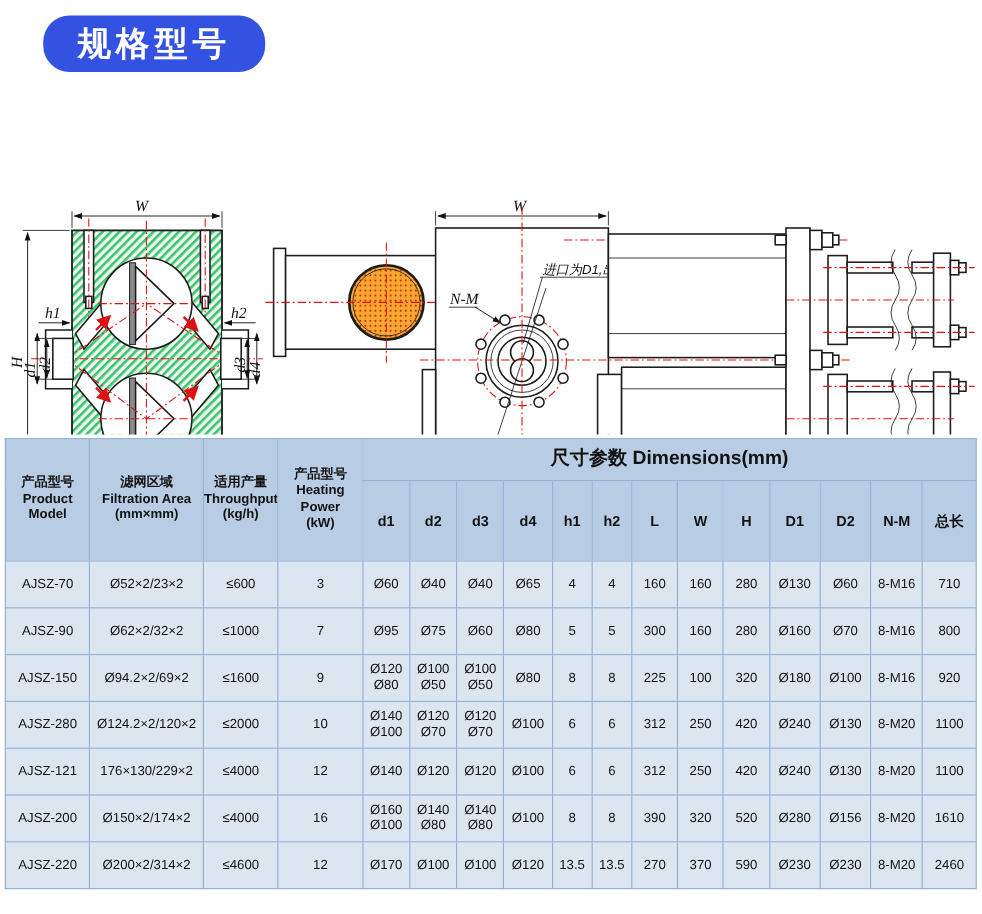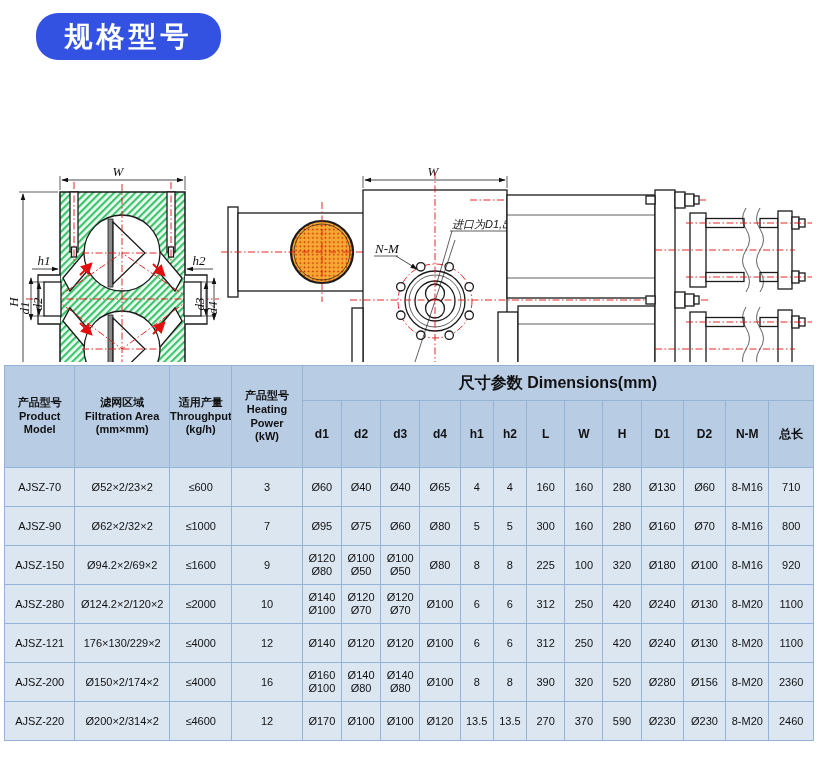--- a/index.html
+++ b/index.html
@@ -423,21 +423,21 @@
 Ø80</td>
         <td>Ø100</td>
         <td>8</td>
         <td>8</td>
         <td>390</td>
         <td>320</td>
         <td>520</td>
         <td>Ø280</td>
         <td>Ø156</td>
         <td>8-M20</td>
-        <td>2360</td>
+        <td>1610</td>
       </tr>
       <tr>
         <td>AJSZ-220</td>
         <td>Ø200×2/314×2</td>
         <td>≤4600</td>
         <td>12</td>
         <td>Ø170</td>
         <td>Ø100</td>
         <td>Ø100</td>
         <td>Ø120</td>

